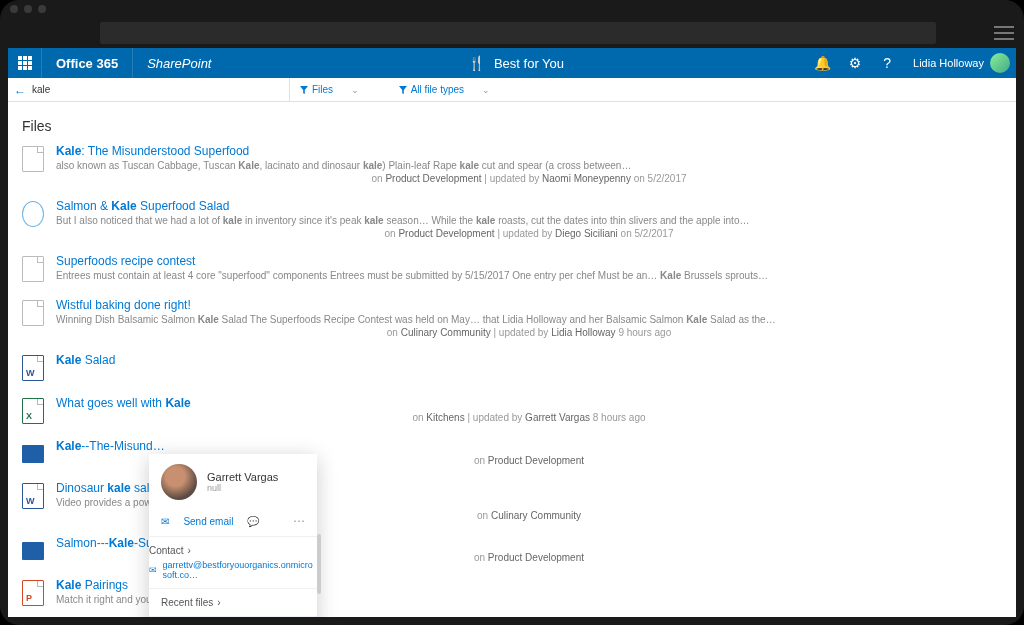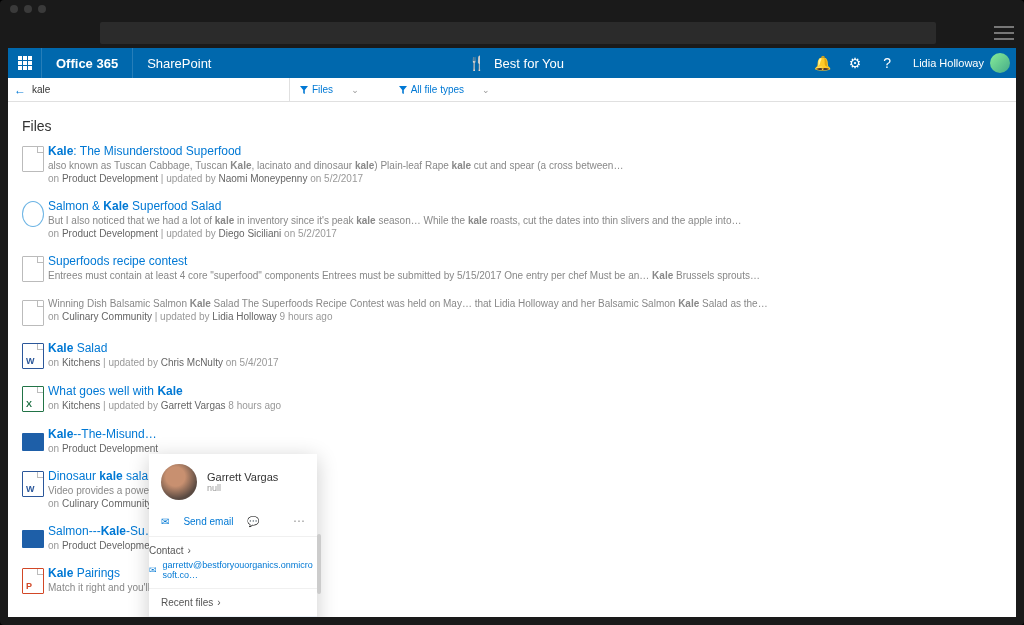--- a/index.html
+++ b/index.html
@@ -1,67 +1,67 @@
 <!DOCTYPE html>
 <html><head>
 <meta charset="utf-8">
 <style>
 * { margin: 0; padding: 0; box-sizing: border-box; font-family: "Segoe UI", Arial, sans-serif; }
 body { background: #000; width: 1024px; height: 625px; overflow: hidden; position: relative; }
 
-.browser-frame { width: 1024px; height: 625px; background: #1a1a1a; border-radius: 4px; position: relative; }
+.browser-frame { width: 1024px; height: 625px; background: #1a1a1a; border-radius: 19px; position: relative; }
 .browser-titlebar { height: 18px; display: flex; align-items: center; padding: 0 10px; gap: 6px; }
 .titlebar-dot { width: 8px; height: 8px; border-radius: 50%; background: #3a3a3a; }
 .browser-toolbar { height: 30px; display: flex; align-items: center; padding: 0 10px; gap: 8px; }
 .url-bar { flex: 1; height: 22px; background: #2b2b2b; margin: 0 50px 0 90px; border-radius: 2px; }
 .hamburger { width: 20px; height: 14px; display: flex; flex-direction: column; justify-content: space-between; }
 .hamburger span { height: 2px; background: #777; }
 
 .app-shell { position: absolute; top: 48px; left: 8px; right: 8px; bottom: 8px; background: #fff; overflow: hidden; }
 
 .suite-bar { height: 30px; background: #0068ad; color: #fff; display: flex; align-items: center; font-size: 13px; }
 .waffle { width: 34px; height: 30px; display: flex; align-items: center; justify-content: center; border-right: 1px solid rgba(255,255,255,.15); cursor: pointer; }
 .waffle-grid { width: 14px; height: 14px; display: grid; grid-template-columns: repeat(3,1fr); grid-template-rows: repeat(3,1fr); gap: 1px; }
 .waffle-grid span { background: #fff; }
 .suite-brand { padding: 0 14px; border-right: 1px solid rgba(255,255,255,.15); font-weight: 600; height: 100%; display: flex; align-items: center;}
-.suite-app { padding: 0 14px; height: 100%; display: flex; align-items: center;}
+.suite-app { padding: 0 14px; height: 100%; display: flex; align-items: center; font-style: italic;}
 .suite-center { flex: 1; display: flex; justify-content: center; align-items: center; gap: 8px; }
 .site-logo { font-size: 14px; }
 .suite-right { display: flex; align-items: center; height: 100%; }
 .suite-icon { width: 32px; display: flex; align-items: center; justify-content: center; font-size: 14px; cursor: pointer; height: 100%; }
 .suite-user { padding: 0 6px 0 10px; font-size: 11px; display: flex; align-items: center; gap: 6px; height:100%;}
 .suite-avatar { width: 20px; height: 20px; border-radius: 50%; background: linear-gradient(135deg,#8e9,#4a8); }
 
 .filter-bar { height: 24px; border-bottom: 1px solid #e0e0e0; display: flex; align-items: center; font-size: 10px; color: #555; }
 .back-btn { width: 24px; text-align: center; color: #0078d4; cursor: pointer; font-size: 12px; }
 .search-term { color: #333; }
 .filter-zone { margin-left: auto; display: flex; align-items: center; border-left: 1px solid #e0e0e0; height: 100%; width: 727px; }
 .filter-pill { display: flex; align-items: center; gap: 4px; padding: 0 10px; color: #0078d4; cursor: pointer; }
 .filter-pill svg { width: 8px; height: 8px; }
 .chev { color: #999; margin-left: 14px; font-size: 9px;}
 
 .content { padding: 10px 14px; overflow: auto; height: calc(100% - 54px); }
 .page-title { font-size: 14px; color: #333; margin: 6px 0 10px; font-weight: 400; }
 
-.result { display: flex; gap: 4px; margin-bottom: 15px; }
+.result { display: flex; gap: 12px; margin-bottom: 15px; }
 .file-ico { width: 22px; height: 26px; margin-top: 2px; flex-shrink: 0; border: 1px solid #bbb; background: #fff; position: relative; border-radius: 1px; overflow:hidden;}
 .file-ico .corner { position: absolute; top: -1px; right: -1px; width: 7px; height: 7px; background: #fff; border-left: 1px solid #bbb; border-bottom: 1px solid #bbb; }
 .file-ico.word { border-color:#2b579a;} .file-ico.word::after{content:"W";color:#2b579a;}
 .file-ico.excel { border-color:#217346;} .file-ico.excel::after{content:"X";color:#217346;}
 .file-ico.ppt { border-color:#d24726;} .file-ico.ppt::after{content:"P";color:#d24726;}
 .file-ico.wiki {} .file-ico.wiki::after{content:"";}
 .file-ico.web { border-radius:50%; border-color:#6cb4e4;} .file-ico.web::after{content:"";}
 .file-ico.folder { background:#1e5fa8; border:none; height:18px; margin-top:6px; border-radius:1px;}
 .file-ico.folder::before{content:"";position:absolute;top:-4px;left:0;width:10px;height:4px;background:#1e5fa8;border-radius:1px 1px 0 0;}
 .file-ico::after { position:absolute; left:3px; bottom:2px; font-size:9px; font-weight:700; }
 
 .r-body { flex: 1; min-width: 0; }
 .r-title { color: #0078d4; font-size: 12px; margin-bottom: 2px; cursor: pointer; }
 .r-snip { font-size: 10px; color: #888; margin-bottom: 2px; white-space: nowrap; overflow: hidden; text-overflow: ellipsis; max-width: 750px;}
-.r-meta { font-size: 10px; color: #999; }
+.r-meta { font-size: 10px; color: #999; text-align: center; }
 .r-meta b { color: #666; font-weight: 400; }
 .r-snip strong, .r-title strong, .r-meta strong { font-weight: 700; color: inherit; }
 
 .hover-card { position: absolute; left: 141px; top: 406px; width: 168px; background: #fff; box-shadow: 0 4px 20px rgba(0,0,0,.2); z-index: 50; font-size: 10px; }
 .hc-top { display: flex; align-items: center; gap: 10px; padding: 10px 12px; }
 .hc-avatar { width: 36px; height: 36px; border-radius: 50%; background: radial-gradient(circle at 40% 35%, #c89070 30%, #5a4a42 70%); }
 .hc-name { font-size: 11px; color: #333; }
 .hc-sub { font-size: 9px; color: #999; }
 .hc-actions { display: flex; align-items: center; padding: 4px 12px 8px; gap: 14px; color: #0078d4; }
 .hc-actions .el { font-size: 12px; cursor:pointer;}
@@ -171,31 +171,31 @@
             <div class="r-body">
               <div class="r-title">Superfoods recipe contest</div>
               <div class="r-snip">Entrees must contain at least 4 core "superfood" components Entrees must be submitted by 5/15/2017 One entry per chef Must be an… <strong>Kale</strong> Brussels sprouts…</div>
             </div>
           </div>
           <div class="result">
             <div class="file-ico ">
               <div class="corner"></div>
             </div>
             <div class="r-body">
+              <div class="r-title">Wistful baking done right!</div>
               <div class="r-snip">Winning Dish Balsamic Salmon <strong>Kale</strong> Salad The Superfoods Recipe Contest was held on May… that Lidia Holloway and her Balsamic Salmon <strong>Kale</strong> Salad as the…</div>
               <div class="r-meta">on <b>Culinary Community</b> | updated by <b>Lidia Holloway</b> 9 hours ago</div>
             </div>
           </div>
           <div class="result">
             <div class="file-ico word">
               <div class="corner"></div>
             </div>
             <div class="r-body">
               <div class="r-title"><strong>Kale</strong> Salad</div>
-              <div class="r-meta">on <b>Kitchens</b> | updated by <b>Chris McNulty</b> on 5/4/2017</div>
             </div>
           </div>
           <div class="result">
             <div class="file-ico excel">
               <div class="corner"></div>
             </div>
             <div class="r-body">
               <div class="r-title">What goes well with <strong>Kale</strong></div>
               <div class="r-meta">on <b>Kitchens</b> | updated by <b>Garrett Vargas</b> 8 hours ago</div>
             </div>

